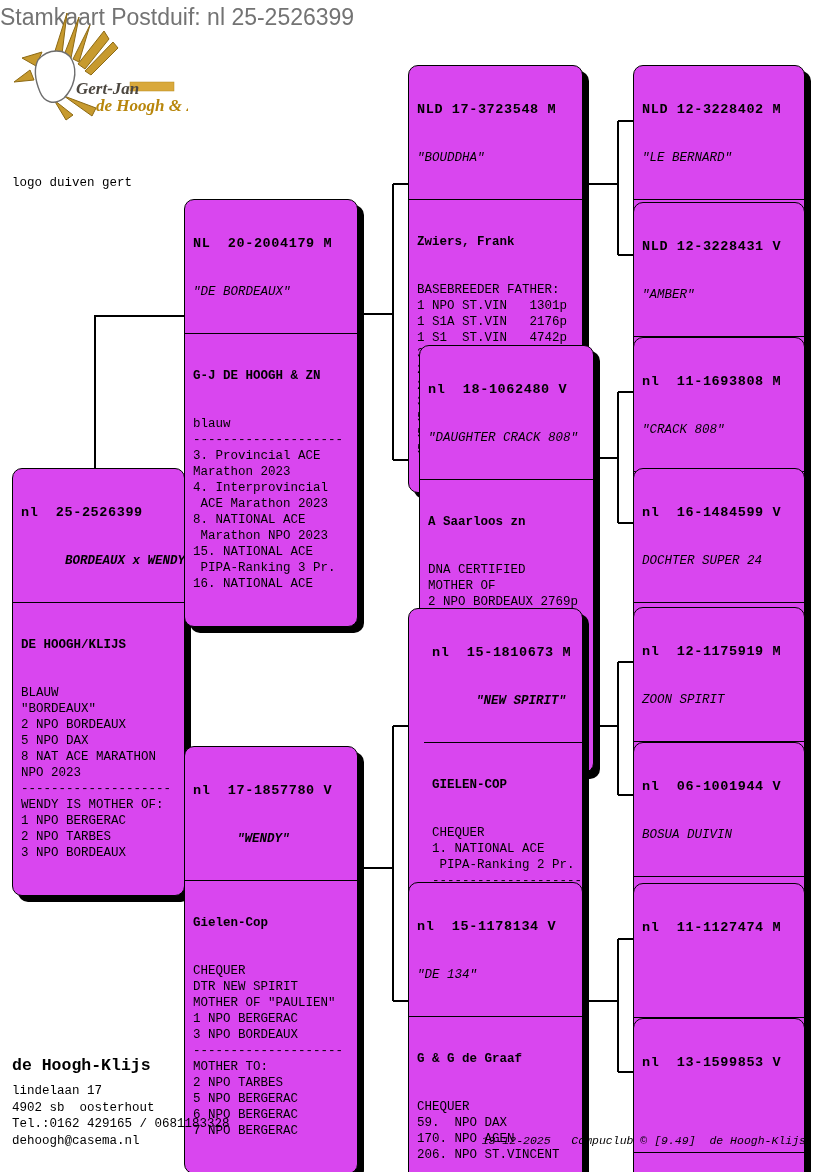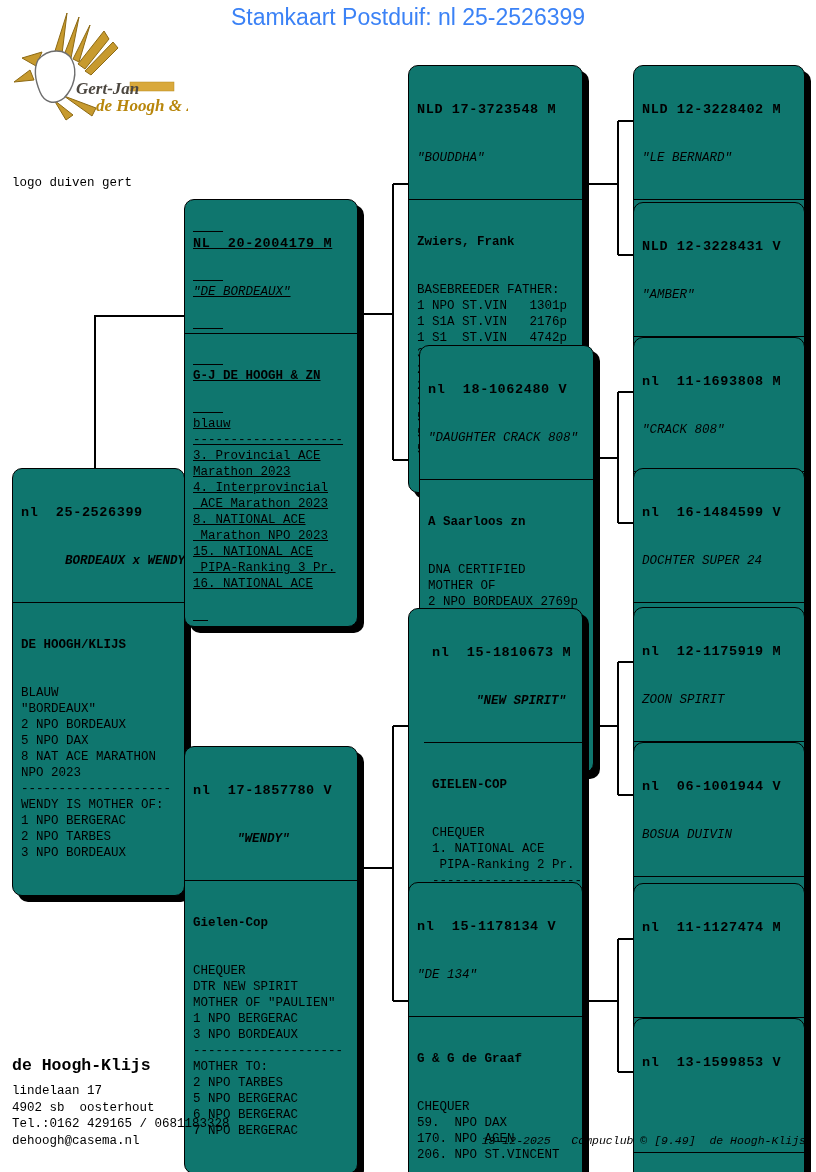--- a/index.html
+++ b/index.html
@@ -1,23 +1,23 @@
 <!DOCTYPE html>
 <html><head>
 <meta charset="utf-8">
 <style>
   html,body{margin:0;padding:0;background:#fff;}
   .page{position:relative;width:816px;height:1172px;background:#fff;overflow:hidden;
         font-family:"Liberation Mono","DejaVu Sans Mono",monospace;color:#000;}
   .connectors{position:absolute;left:0;top:0;width:816px;height:1172px;}
-  .title{position:absolute;top:4px;left:0;width:100%;text-align:center;
-         font-family:"Liberation Sans","DejaVu Sans",sans-serif;font-size:23px;color:#3b82f6;}
+  .title{position:absolute;top:4px;left:0;width:100%;text-align:left;
+         font-family:"Liberation Sans","DejaVu Sans",sans-serif;font-size:23px;color:#737373;}
   .logo{position:absolute;left:8px;top:8px;}
   .logo-caption{position:absolute;left:12px;top:176px;font-size:12.5px;}
-  .pbox{position:absolute;box-sizing:border-box;background:#0f766e;border:1.5px solid #000;
+  .pbox{position:absolute;box-sizing:border-box;background:#d946ef;border:1.5px solid #000;
         border-radius:10px;box-shadow:6px 6px 0 0 #000;padding:3px 8px 2px 8px;
         font-size:12.5px;line-height:16px;white-space:pre;}
   .ring{font-weight:bold;font-size:13.5px;letter-spacing:0.6px;line-height:17px;}
   .pname{font-style:italic;min-height:16px;}
   .pname.bold{font-weight:bold;margin-left:44px;}
   .sep{height:0;border-top:1.5px solid #000;margin:1px -8px 2px -8px;}
   .breeder{font-weight:bold;min-height:16px;}
   .owner{position:absolute;left:12px;top:1016px;margin-top:40px;}
   .owner-name{font-weight:bold;font-size:16.5px;margin-bottom:8px;}
   .owner-line{font-size:12.5px;line-height:16.5px;white-space:pre;}
@@ -70,21 +70,21 @@
 2 NPO BORDEAUX
 5 NPO DAX
 8 NAT ACE MARATHON
 NPO 2023
 --------------------
 WENDY IS MOTHER OF:
 1 NPO BERGERAC
 2 NPO TARBES
 3 NPO BORDEAUX</div>
   </div>
-      <div class="pbox" style="left: 184px; top: 199px; width: 174px; min-height: 228px; text-decoration: underline;">
+      <div class="pbox" style="left: 184px; top: 199px; width: 174px; min-height: 228px;">
     <div class="ring">NL  20-2004179 M</div>
     <div class="pname">"DE BORDEAUX"</div>
     <div class="sep"></div>
     <div class="breeder">G-J DE HOOGH &amp; ZN</div>
     <div class="body">blauw
 --------------------
 3. Provincial ACE
 Marathon 2023
 4. Interprovincial
  ACE Marathon 2023

